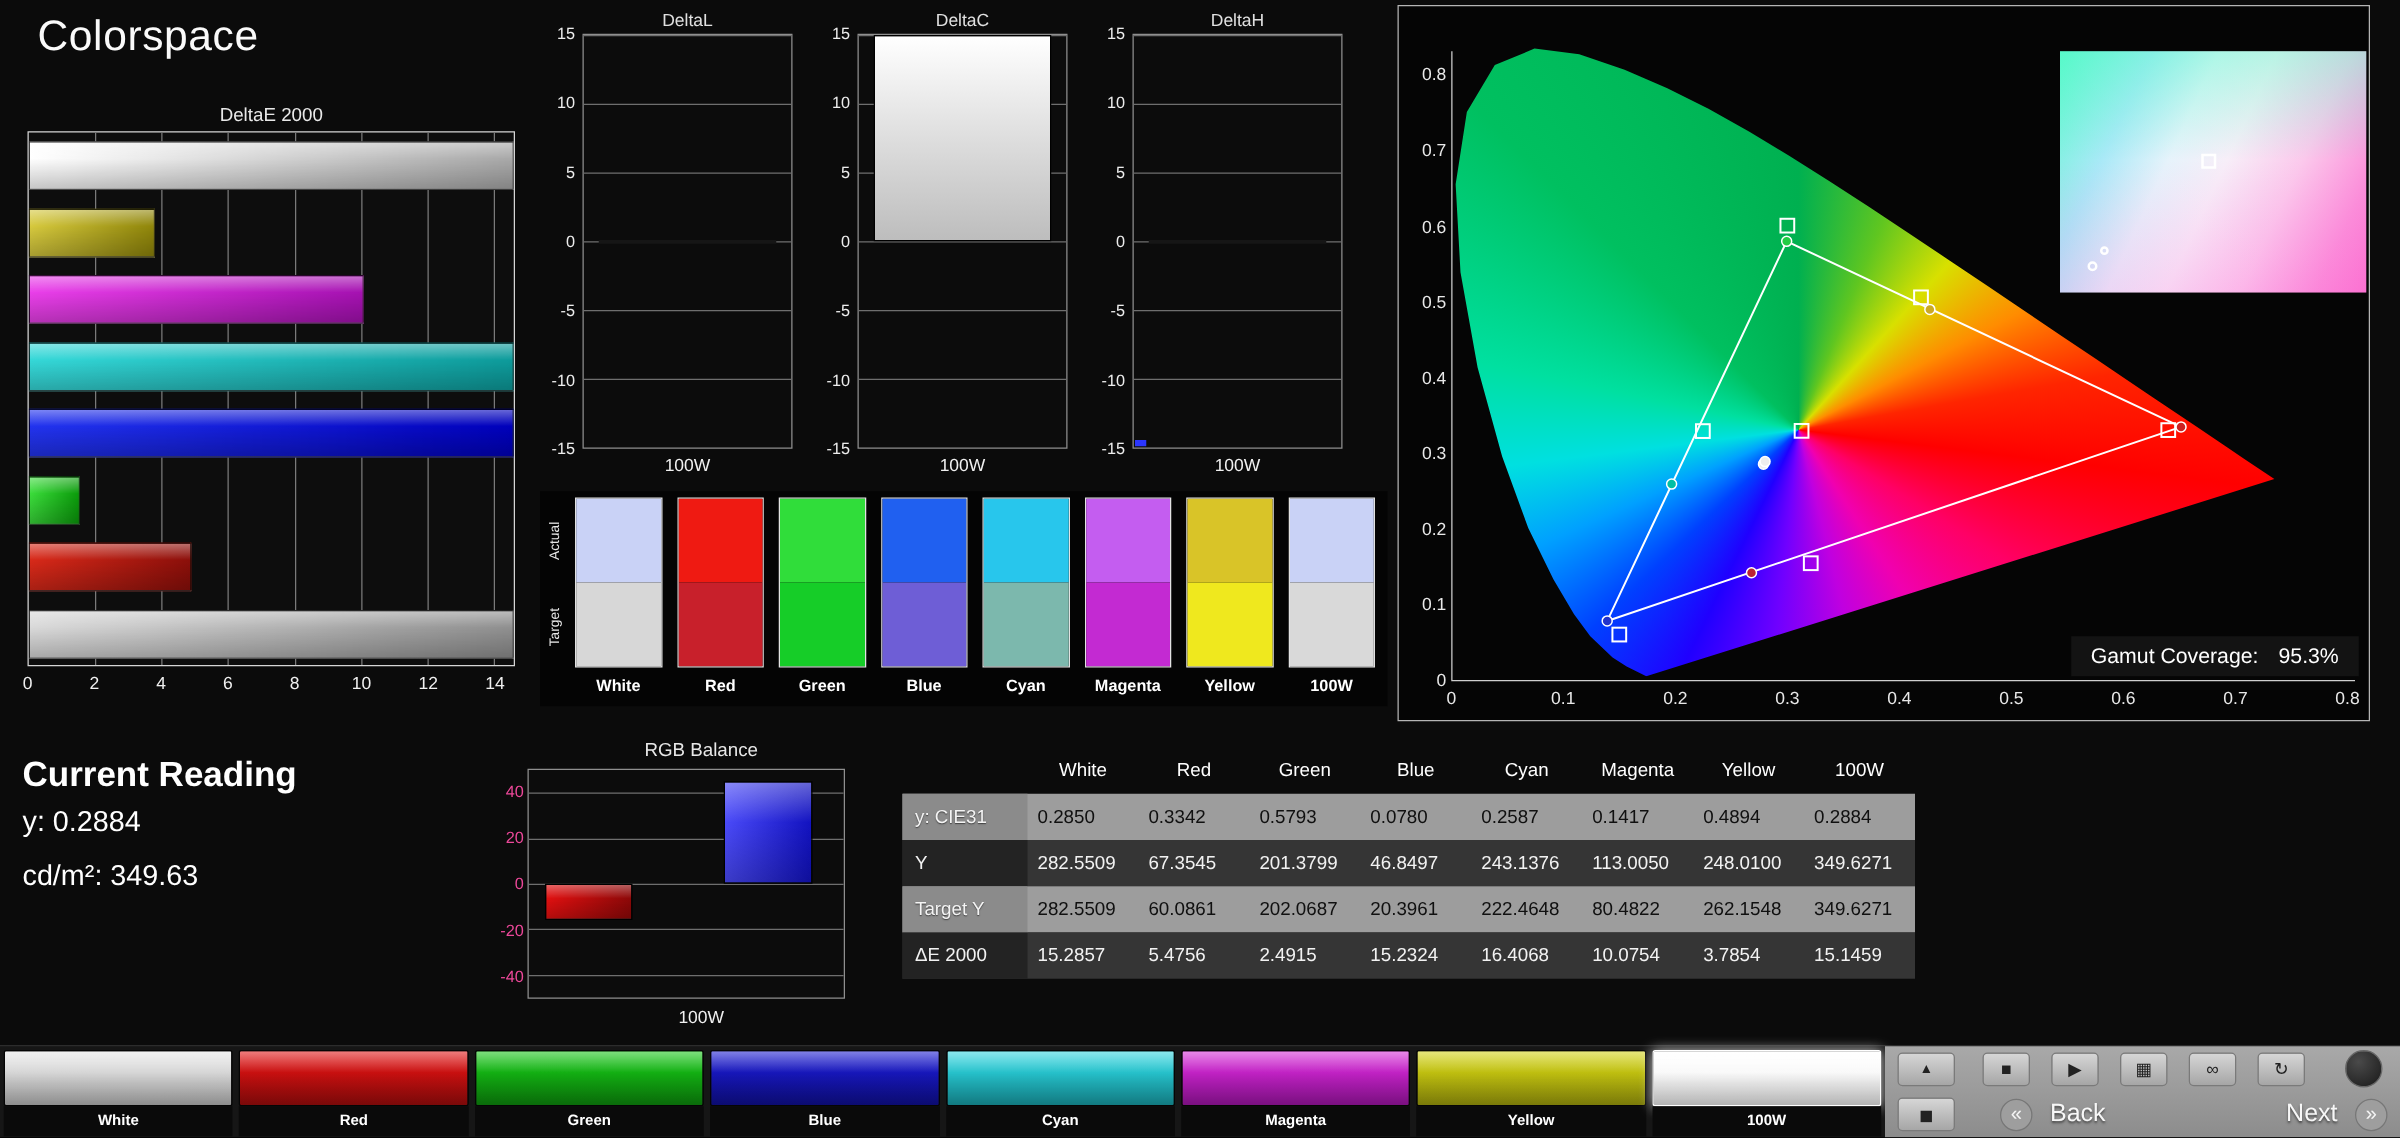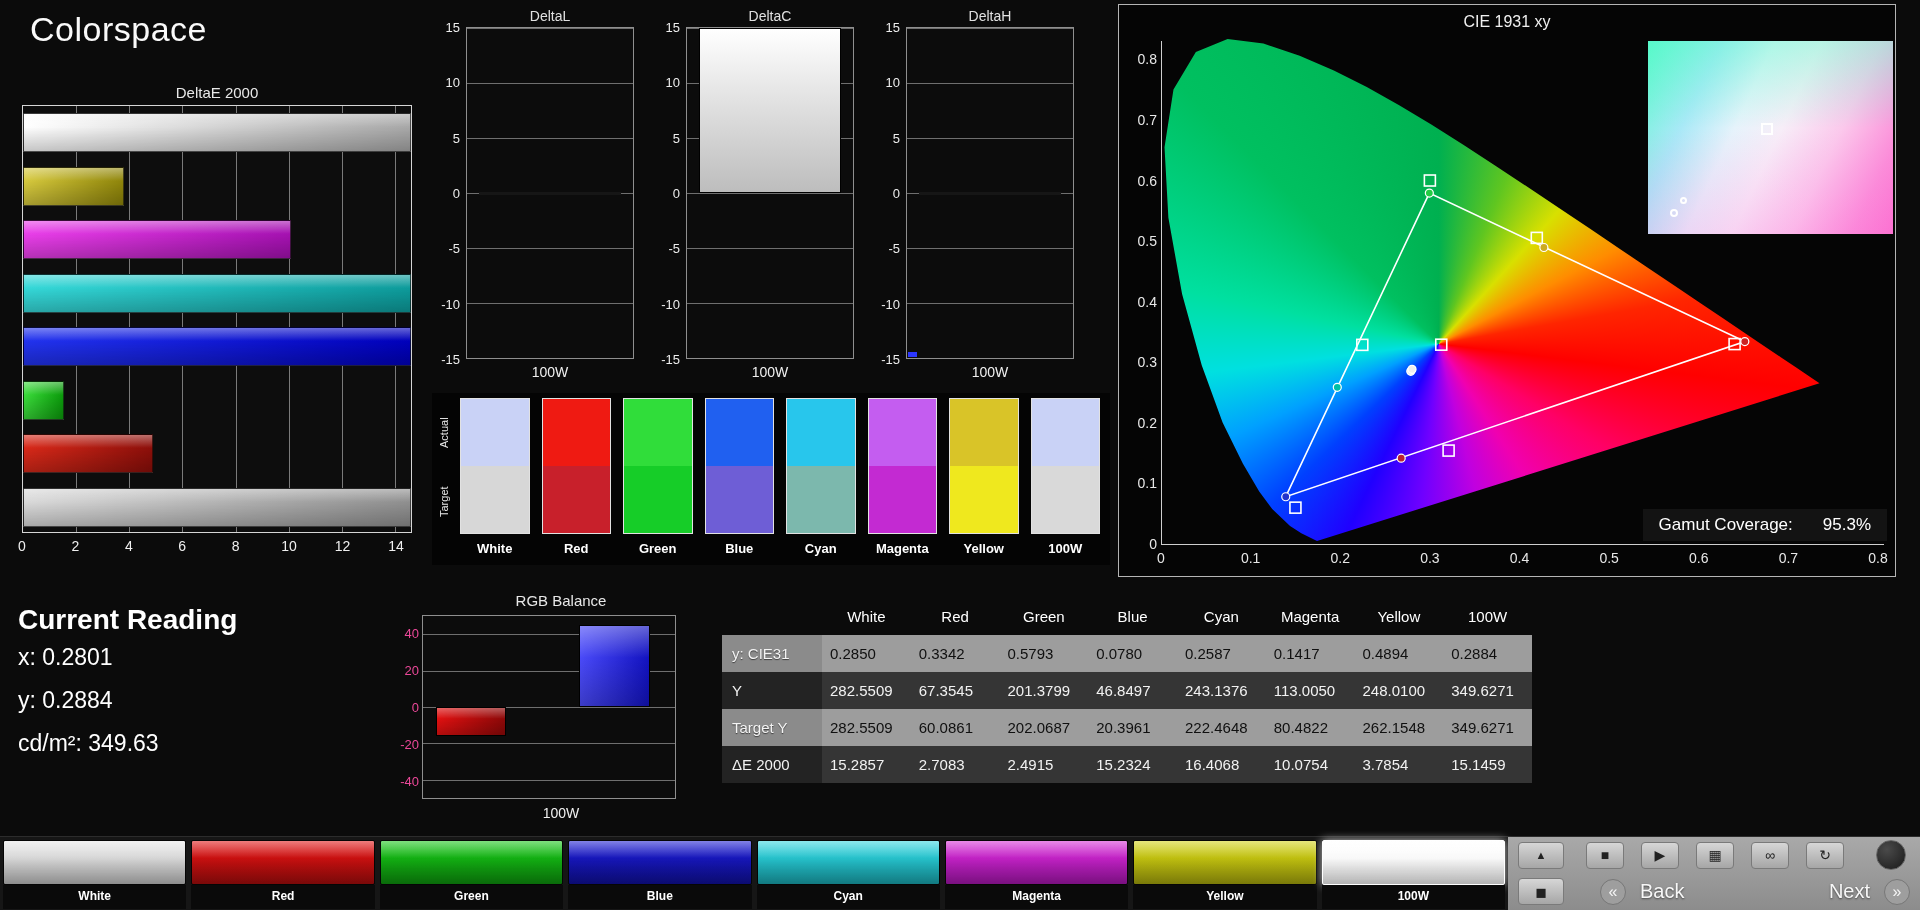--- a/index.html
+++ b/index.html
@@ -85,21 +85,21 @@
   .axis-bottom{position:absolute;left:42px;top:539px;height:1px;width:723px;background:#cfcfcf}
   .cie-ytick{position:absolute;left:6px;width:32px;text-align:right;font-size:14px;color:#e8e8e8;transform:translateY(-50%)}
   .cie-xtick{position:absolute;top:545px;font-size:14px;color:#e8e8e8;transform:translateX(-50%)}
   .cie-inset{position:absolute;left:529px;top:36px;width:245px;height:193px;
      background:linear-gradient(to bottom,rgba(64,255,190,.35),rgba(255,255,255,0) 45%,rgba(255,100,220,.2)),
        linear-gradient(115deg,#63f7cf 0%,#a9e9f7 22%,#e6f3fb 38%,#f7eef8 52%,#fbc9ec 70%,#fb8fd9 88%,#fb74cf 100%)}
   .inset-square{position:absolute;width:12px;height:12px;border:2px solid #fff;left:calc(49% - 7px);top:calc(46% - 7px)}
   .inset-dot{position:absolute;border:2px solid #fff;border-radius:50%}
   .inset-dot.d1{width:8px;height:8px;left:9%;top:87%}
   .inset-dot.d2{width:7px;height:7px;left:13%;top:81%}
-  .coverage{position:absolute;right:8px;top:504px;height:32px;display:flex;align-items:center;gap:30px;
+  .coverage{position:absolute;right:8px;top:504px;height:32px;display:flex;align-items:center;gap:16px;
      padding:0 16px;background:rgba(22,22,22,.85);font-size:17px;color:#fff}
 
   
   .bottom-bar{position:absolute;left:0;top:836px;width:1920px;height:74px;background:#161616;border-top:1px solid #2c2c2c;display:flex}
   .patterns{width:1508px;display:flex;gap:5px;padding:3px 3px 0 3px}
   .pattern-btn{flex:1;display:flex;flex-direction:column;cursor:pointer}
   .pattern-swatch{height:45px;border:1px solid #050505;border-radius:2px}
   .pattern-label{height:24px;background:#0a0a0a;color:#fff;font-size:12px;font-weight:bold;text-align:center;line-height:23px}
   .pattern-btn.selected .pattern-swatch{box-shadow:0 0 10px rgba(255,255,255,.75);border-color:#fff}
   .controls{flex:1;background:linear-gradient(#a9a9a9,#8c8c8c);display:flex;flex-direction:column}
@@ -310,21 +310,20 @@
             <div class="swatch-half" style="background: rgb(217, 217, 217);"></div>
           </div>
           <div class="swatch-label">100W</div>
         </div>
       </div>
   </div>
 
   <div class="reading">
     <div class="reading-title">Current Reading</div>
     <div id="reading-lines">
-        <div class="reading-line">x: 0.2801</div>
         <div class="reading-line">y: 0.2884</div>
         <div class="reading-line">cd/m²: 349.63</div>
       </div>
   </div>
 
   <div class="rgb-chart">
     <div class="chart-title rgb-title">RGB Balance</div>
     <div class="rgb-body">
       <div class="rgb-ylabels" id="rgb-ylabels">
           <span style="top: 10%;">40</span>
@@ -387,32 +386,31 @@
         <div class="val">202.0687</div>
         <div class="val">20.3961</div>
         <div class="val">222.4648</div>
         <div class="val">80.4822</div>
         <div class="val">262.1548</div>
         <div class="val">349.6271</div>
       </div>
       <div class="trow row-dark">
         <div class="lbl">ΔE 2000</div>
         <div class="val">15.2857</div>
-        <div class="val">2.7083</div>
+        <div class="val">5.4756</div>
         <div class="val">2.4915</div>
         <div class="val">15.2324</div>
         <div class="val">16.4068</div>
         <div class="val">10.0754</div>
         <div class="val">3.7854</div>
         <div class="val">15.1459</div>
       </div>
     </div>
 
   <div class="cie-panel" id="cie-panel">
-    <div class="cie-title">CIE 1931 xy</div>
     <div class="cie-plot">
       <div class="cie-gamut" id="cie-gamut" style="clip-path: polygon(21.76% 99.42%, 19.57% 97.94%, 18% 96.55%, 15.51% 93.28%, 13.7% 89.91%, 11.41% 84.57%, 8.59% 76.66%, 5.68% 65.7%, 2.94% 52.01%, 1.03% 37.4%, 0.49% 23.86%, 1.74% 12.77%, 4.86% 5.58%, 9.29% 3.05%, 14.28% 3.93%, 19.34% 6.29%, 24.11% 9.12%, 28.7% 12.29%, 33.22% 15.78%, 37.7% 19.5%, 42.16% 23.38%, 46.64% 27.38%, 51.09% 31.44%, 55.51% 35.5%, 59.85% 39.51%, 64.06% 43.42%, 68.1% 47.16%, 71.9% 50.67%, 75.36% 53.9%, 78.38% 56.69%, 83.22% 61.16%, 86.44% 64.15%, 88.49% 66.05%, 90.75% 68.14%, 91.84% 69.15%);"></div>
       <svg class="cie-svg" id="cie-svg" viewBox="0 0 717 521">
           <polygon points="583.81725,318.53829800000005 268.33725,170.05426699999998 124.758,473.74682" fill="none" stroke="#ffffff" stroke-width="1.6"></polygon>
           <rect x="274.75737499999997" y="316.18851" width="11" height="11" fill="none" stroke="#ffffff" stroke-width="1.6"></rect>
           <rect x="568.1" y="315.58270000000005" width="11" height="11" fill="none" stroke="#ffffff" stroke-width="1.6"></rect>
           <rect x="263.375" y="152.01400000000007" width="11" height="11" fill="none" stroke="#ffffff" stroke-width="1.6"></rect>
           <rect x="128.9375" y="479.1514" width="11" height="11" fill="none" stroke="#ffffff" stroke-width="1.6"></rect>
           <rect x="195.79775" y="316.37025300000005" width="11" height="11" fill="none" stroke="#ffffff" stroke-width="1.6"></rect>
           <rect x="282.106625" y="422.08409800000004" width="11" height="11" fill="none" stroke="#ffffff" stroke-width="1.6"></rect>

